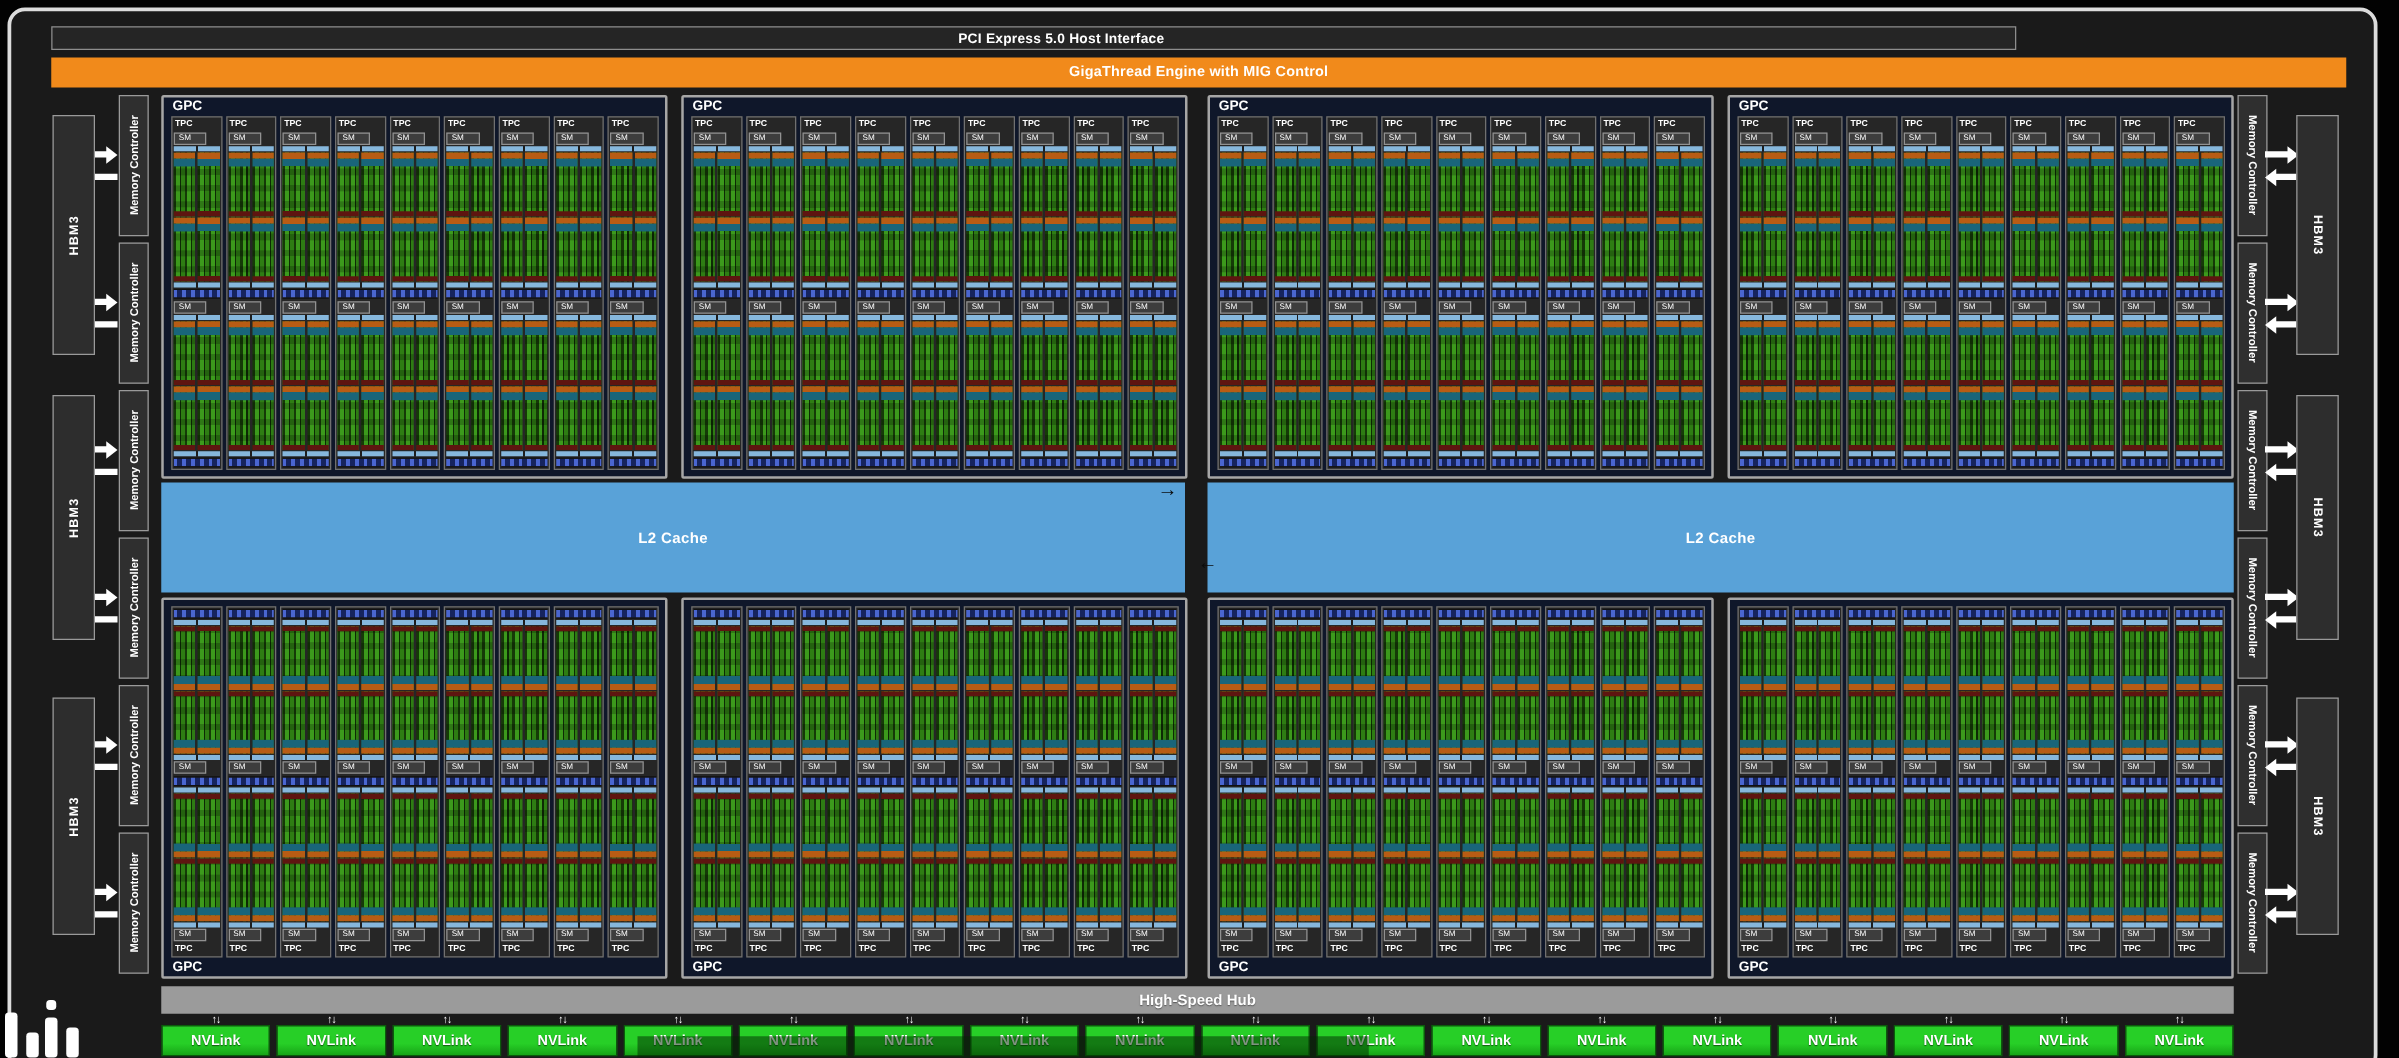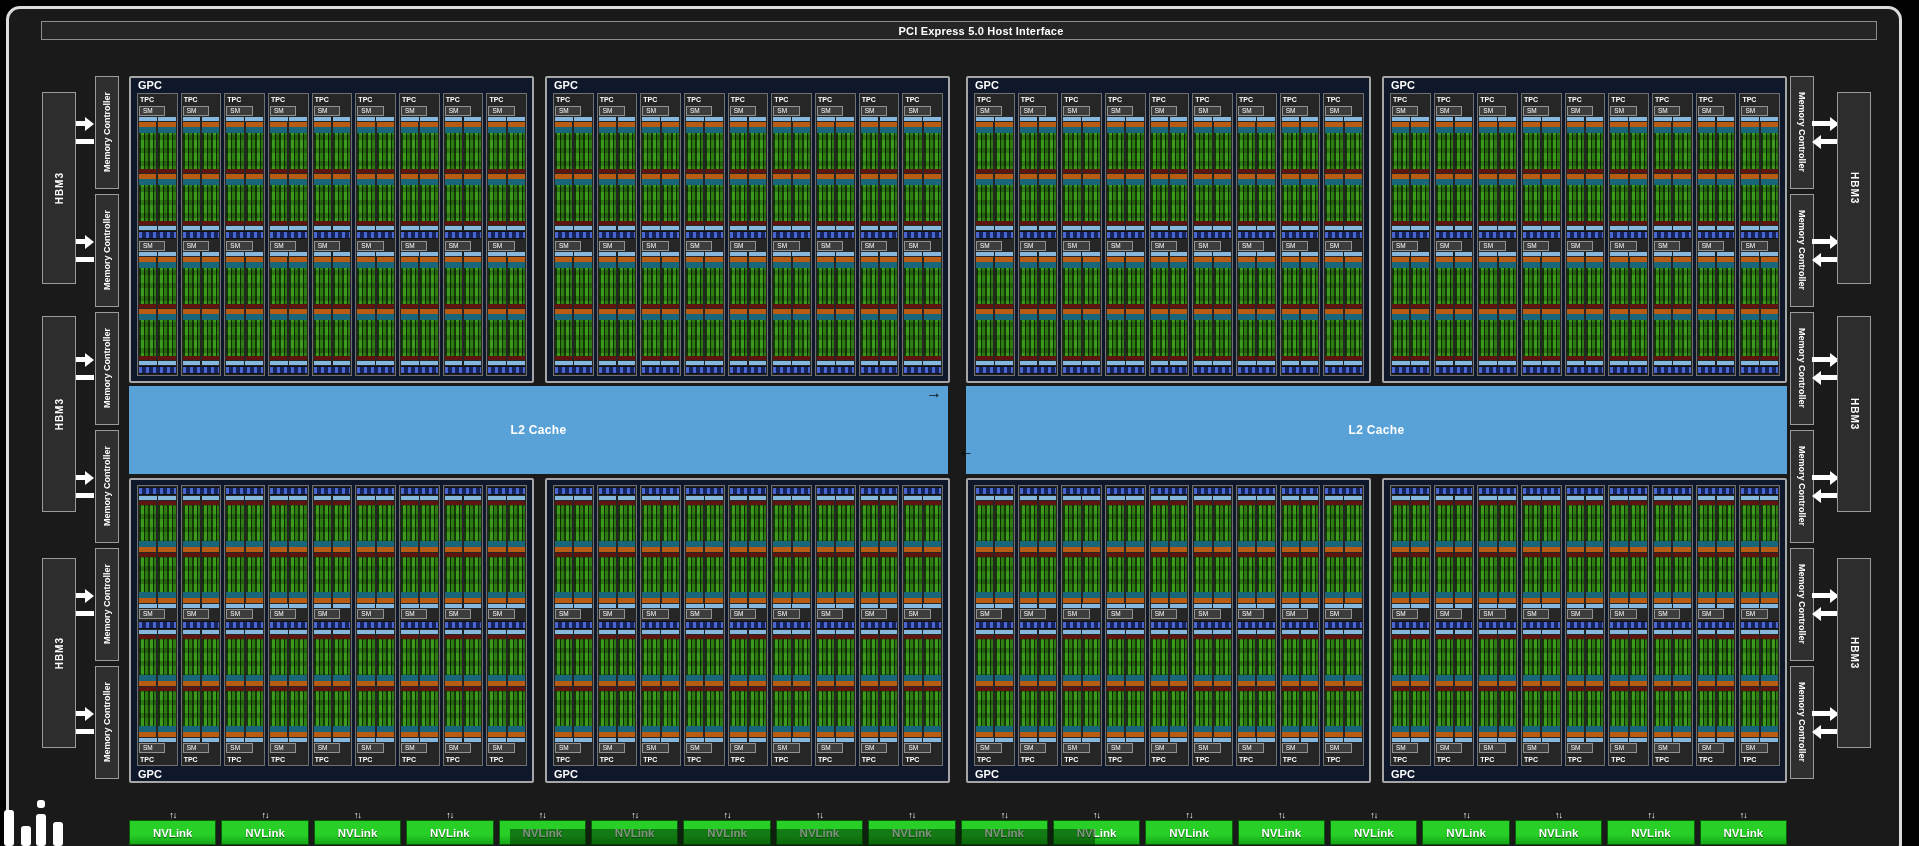--- a/index.html
+++ b/index.html
@@ -3,21 +3,21 @@
 <meta charset="utf-8">
 <style>
   html,body{margin:0;padding:0;background:#000;width:1919px;height:846px;overflow:hidden;
             font-family:"Liberation Sans", sans-serif;}
   #stage{position:absolute;inset:0;width:1919px;height:846px;background:#020202;}
   
   #die-frame{position:absolute;left:6px;top:6px;width:1896px;height:852px;background:#1a1a1a;
              border:3px solid #dcdcdc;border-radius:14px;box-sizing:border-box;}
   .abs{position:absolute;box-sizing:border-box;}
   
-  #pcie-bar{left:41px;top:21px;width:1836px;height:19px;background:#252525;border:1px solid #8d8d8d;
+  #pcie-bar{left:41px;top:21px;width:1572px;height:19px;background:#252525;border:1px solid #8d8d8d;
             color:#fff;font-size:11px;font-weight:bold;display:flex;align-items:center;justify-content:center;letter-spacing:.2px;padding-left:44px;}
   #giga-bar{left:41px;top:46px;width:1836px;height:24px;background:var(--gigathread-orange,#f18a1b);
             color:#fff;font-size:11.5px;font-weight:bold;display:flex;align-items:center;justify-content:center;letter-spacing:.2px;}
   
   .mc-strip{position:absolute;width:24px;height:113px;background:#2f2f2f;border:1px solid #9a9a9a;
             box-sizing:border-box;display:flex;align-items:center;justify-content:center;}
   .mc-strip span{color:#fff;font-size:9px;font-weight:bold;white-space:nowrap;}
   .mc-left{left:95px;} .mc-right{left:1790px;}
   .vtxt-up span{writing-mode:vertical-rl;transform:rotate(180deg);}   
   .vtxt-dn span{writing-mode:vertical-rl;}                            
@@ -83,30 +83,36 @@
 </style>
 </head>
 <body>
 
 <div id="stage">
   <div id="die-frame"></div>
 
   <div class="abs" id="pcie-bar">
     <span>PCI Express 5.0 Host Interface</span>
   </div>
+  <div class="abs" id="giga-bar">
+    <span>GigaThread Engine with MIG Control</span>
+  </div>
 
   <div class="abs l2bar" style="left:129px;width:819px;">
     <span>L2 Cache</span>
   </div>
   <div class="abs l2bar" style="left:966px;width:821px;">
     <span>L2 Cache</span>
   </div>
   <div class="l2arrow" style="left:926px;top:385px;">→</div>
   <div class="l2arrow" style="left:958px;top:443px;">←</div>
 
+  <div class="abs" id="hub-bar">
+    <span>High-Speed Hub</span>
+  </div>
   <div class="abs" id="nvarrows">
       <div class="vpair">↑↓</div>
       <div class="vpair">↑↓</div>
       <div class="vpair">↑↓</div>
       <div class="vpair">↑↓</div>
       <div class="vpair">↑↓</div>
       <div class="vpair">↑↓</div>
       <div class="vpair">↑↓</div>
       <div class="vpair">↑↓</div>
       <div class="vpair">↑↓</div>

